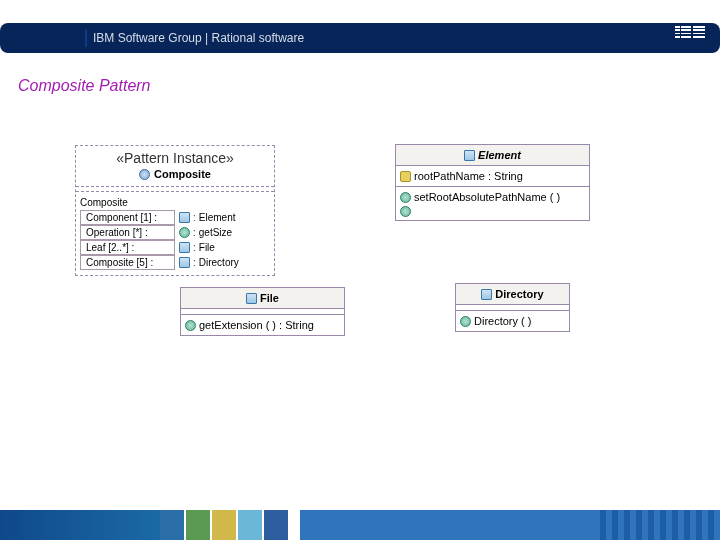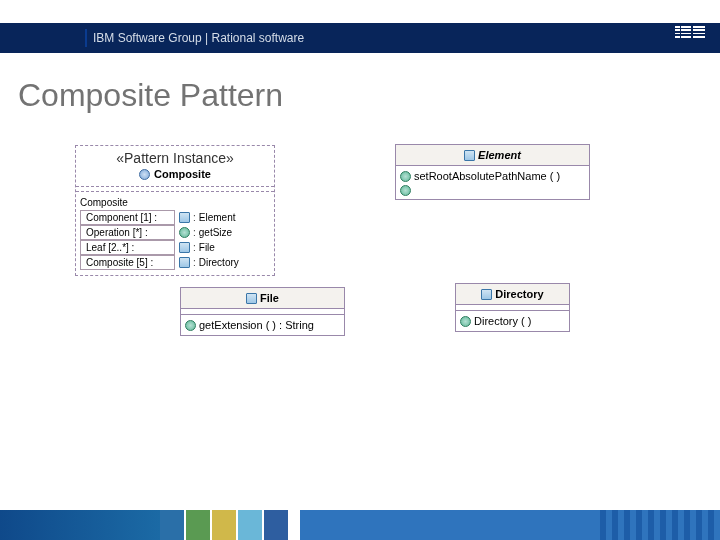--- a/index.html
+++ b/index.html
@@ -1,28 +1,28 @@
 <!DOCTYPE html>
 <html><head>
 <meta charset="utf-8">
 <style>
   * { box-sizing: border-box; margin: 0; padding: 0; }
   body { width: 720px; height: 540px; font-family: Arial, Helvetica, sans-serif; background: #fff; position: relative; overflow: hidden; }
 
-  .topbar { background: #08255a; color: #fff; height: 30px; position: absolute; top: 23px; left: 0; right: 0; display: flex; align-items: center; }
+  .topbar { background: #08255a; color: #fff; height: 30px; position: absolute; top: 23px; left: 0; right: 0; display: flex; align-items: center; border-radius: 8px; }
   .topbar .divider { width: 2px; height: 18px; background: #0a3b8f; margin-left: 85px; margin-right: 6px; }
   .topbar .title { font-size: 12px; color: #d5dde8; }
   .logo { position: absolute; right: 14px; height: 30px; }
   .ibm-logo { display: inline-block; }
   .ibm-logo .bar { display: inline-block; width: 5px; height: 14px; margin-right: 1.5px; background: repeating-linear-gradient(#fff 0 1.6px, transparent 1.6px 3.4px); vertical-align: middle; }
   .ibm-logo .i { width: 5px; }
   .ibm-logo .b { width: 10px; }
   .ibm-logo .m { width: 12px; }
 
-  .slide-title { position: absolute; top: 77px; left: 18px; font-size: 32px; font-weight: 400; color: #737373; }
+  .slide-title { position: absolute; top: 77px; left: 18px; font-size: 16px; font-weight: 400; color: #a21caf; font-style: italic; }
 
   .canvas { position: absolute; top: 130px; left: 0; right: 0; bottom: 30px; }
 
   .box { position: absolute; background: #fff; font-size: 11px; }
   .cls { border: 1px solid #98a; }
   .sec { border-bottom: 1px solid #98a; padding: 2px 4px; }
   .sec:last-child { border-bottom: none; }
   .hdr { font-weight: bold; text-align: center; background: #f4f2ee; }
   .abstract { font-style: italic; }
   .row { display: flex; align-items: center; gap: 3px; padding: 1px 0; line-height: 14px; white-space: nowrap; }
@@ -123,20 +123,26 @@
 
   <div class="box cls" style="left:395px; top:14px; width:195px;">
     <div class="sec hdr">
       <span class="row" style="justify-content:center;">
         <span class="ico ico-class"></span>
         <span class="abstract">Element</span>
       </span>
     </div>
     <div class="sec">
       <div class="row">
+          <span class="ico ico-attr"></span>
+          <span>rootPathName : String</span>
+        </div>
+    </div>
+    <div class="sec">
+      <div class="row">
           <span class="ico ico-op"></span>
           <span>setRootAbsolutePathName ( )</span>
         </div>
       <div class="row">
           <span class="ico ico-op"></span>
         </div>
     </div>
   </div>
 
   <div class="box cls" style="left:180px; top:157px; width:165px;">

